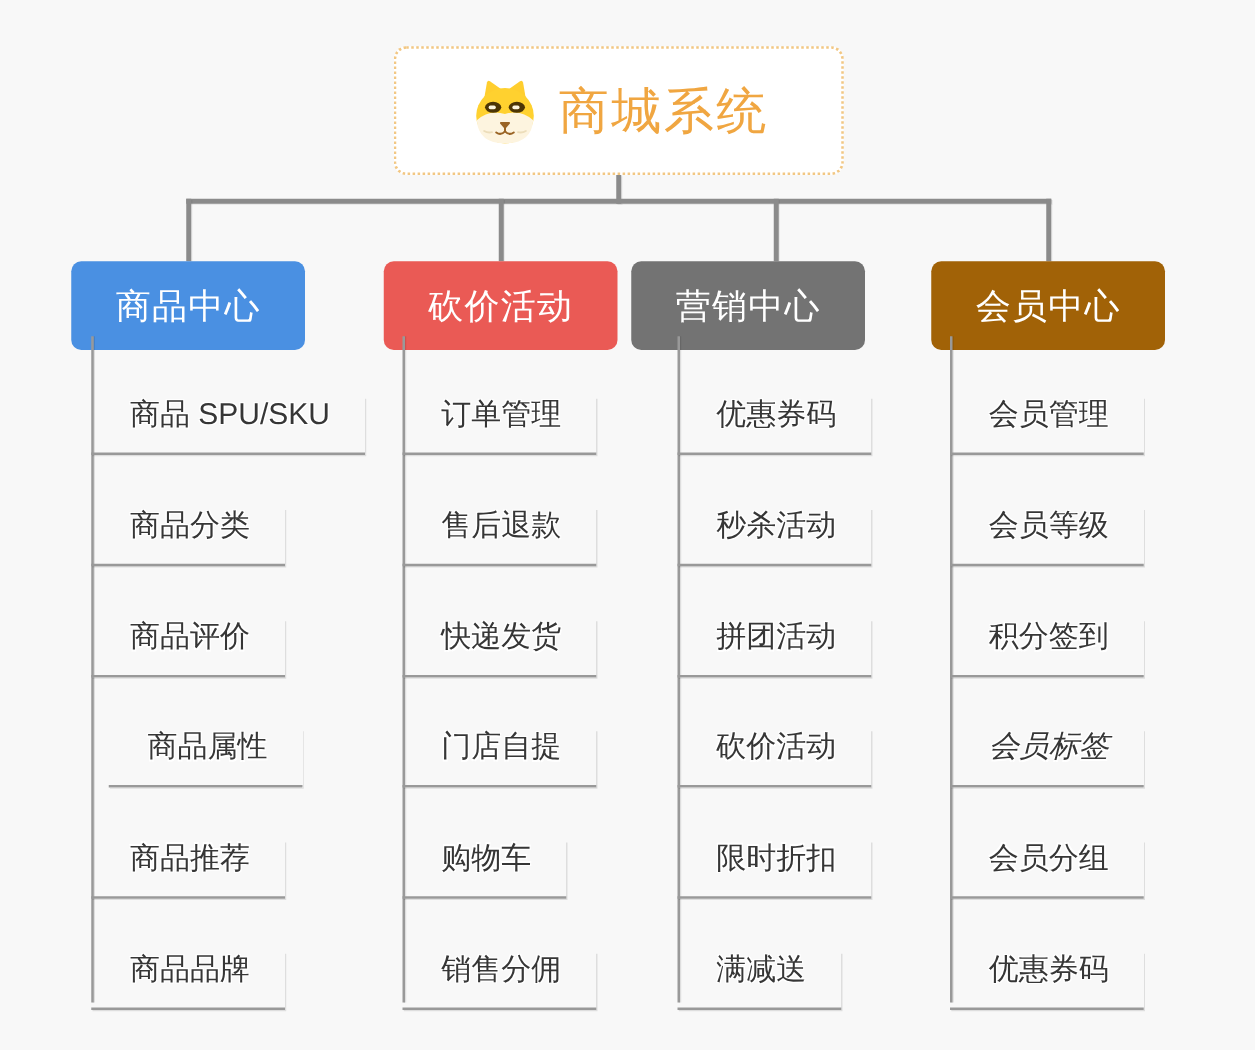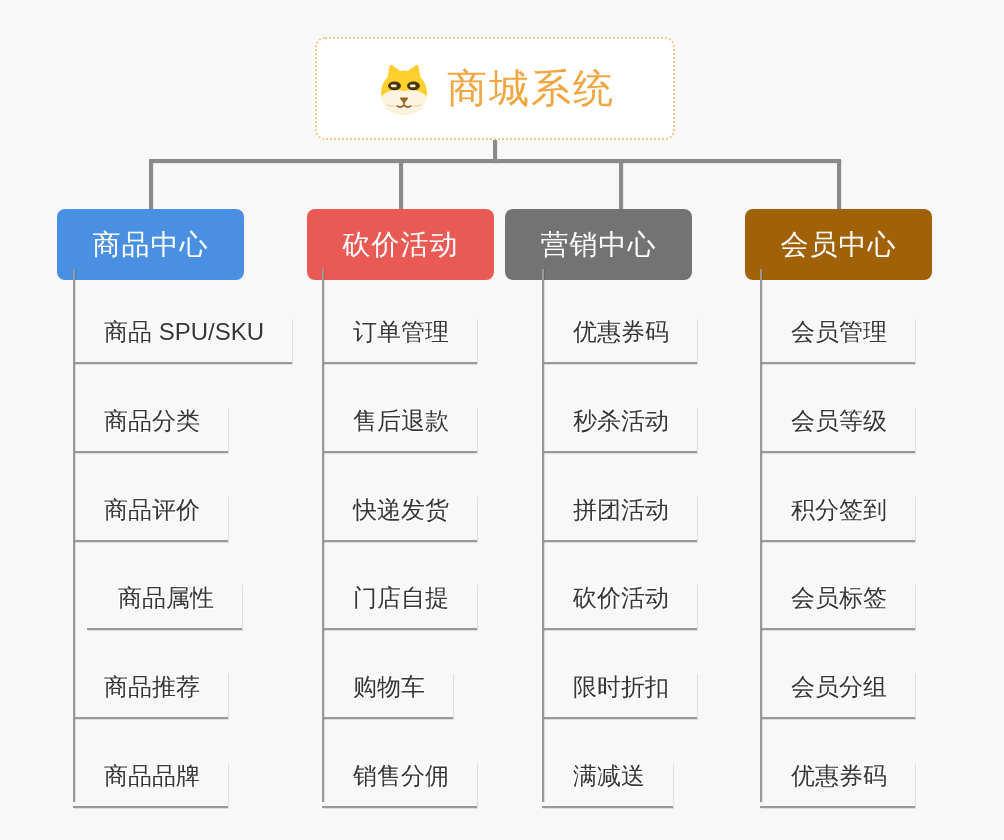--- a/index.html
+++ b/index.html
@@ -141,18 +141,18 @@
       <div class="leaf-item" style="left: 542px; top: 584px;"><span>砍价活动</span></div>
       <div class="leaf-item" style="left: 542px; top: 673px;"><span>限时折扣</span></div>
       <div class="leaf-item" style="left: 542px; top: 762px;"><span>满减送</span></div>
       <div class="branch-box" style="left: 745px; background: #a16207;">
         <span>会员中心</span>
       </div>
       <div class="trunk" style="left: 760px; top: 269px; height: 533px;"></div>
       <div class="leaf-item" style="left: 760px; top: 318px;"><span>会员管理</span></div>
       <div class="leaf-item" style="left: 760px; top: 407px;"><span>会员等级</span></div>
       <div class="leaf-item" style="left: 760px; top: 496px;"><span>积分签到</span></div>
-      <div class="leaf-item" style="left: 760px; top: 584px;"><span>会员标签</span></div>
+      <div class="leaf-item" style="left: 760px; top: 584px; font-style: italic;"><span>会员标签</span></div>
       <div class="leaf-item" style="left: 760px; top: 673px;"><span>会员分组</span></div>
       <div class="leaf-item" style="left: 760px; top: 762px;"><span>优惠券码</span></div>
     </div>
 
 </div>
 
 </body></html>

